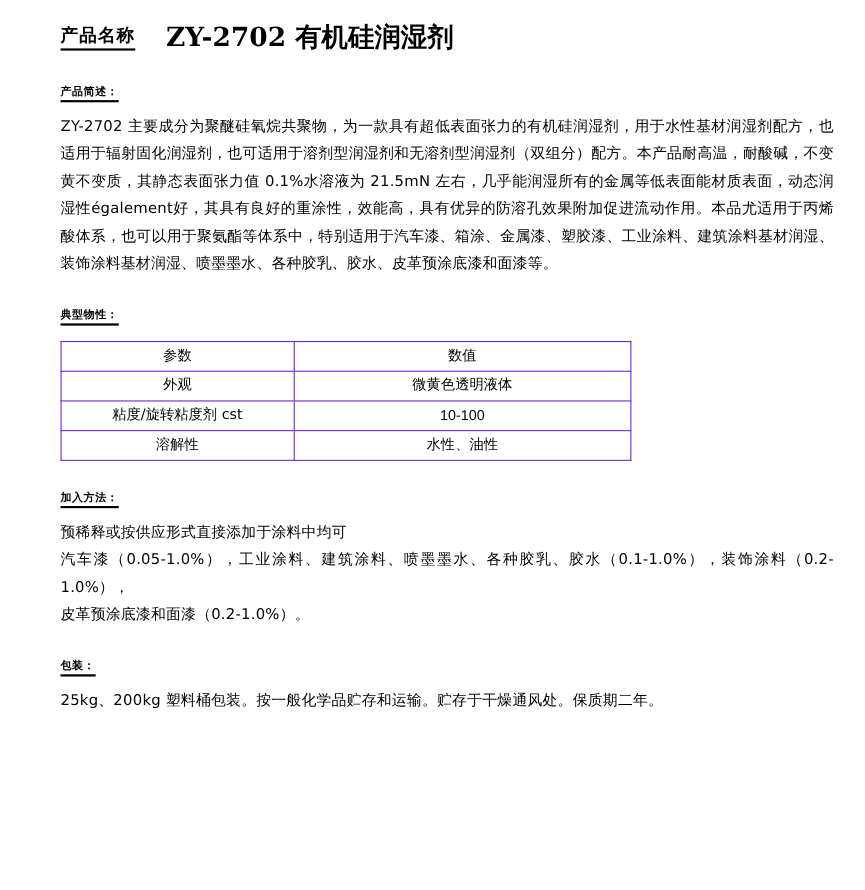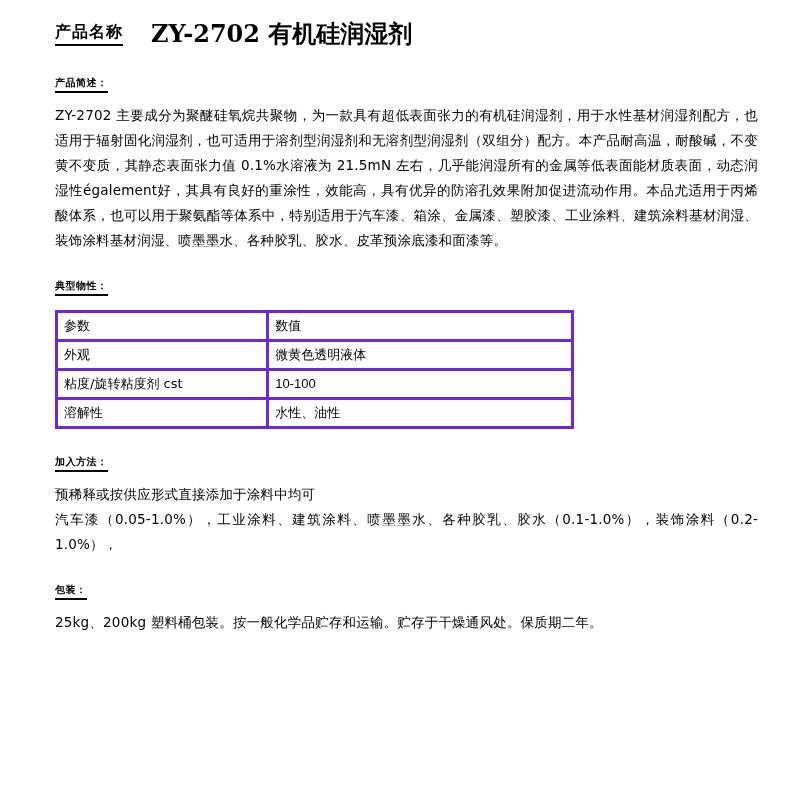--- a/index.html
+++ b/index.html
@@ -68,24 +68,25 @@
   }
 
   
   table.props {
     border-collapse: collapse;
     width: 519px;
     margin-top: 4px;
     font-size: 13px;
   }
   table.props td {
-    border: 3px solid #6d28d9;
+    border: 1px solid #6d28d9;
     padding: 3px 6px;
     height: 20px;
     line-height: 1.5;
+    text-align: center;
   }
   table.props td.col1 { width: 203px; }
   table.props td.col2 { width: 300px; }
   .num { font-family: Liberation Sans, sans-serif; }
 </style>
 </head>
 <body>
 
 <div class="page">
 
@@ -126,20 +127,21 @@
     </table>
   </div>
 
   <div>
     <div class="section-head">加入方法：</div>
     <div class="para">预稀释或按供应形式直接添加于涂料中均可</div>
   </div>
 
   <div>
     <div class="para">汽车漆（0.05-1.0%），工业涂料、建筑涂料、喷墨墨水、各种胶乳、胶水（0.1-1.0%），装饰涂料（0.2-1.0%），</div>
+    <div class="para">皮革预涂底漆和面漆（0.2-1.0%）。</div>
   </div>
 
   <div>
     <div class="section-head">包装：</div>
     <div class="para">25kg、200kg 塑料桶包装。按一般化学品贮存和运输。贮存于干燥通风处。保质期二年。</div>
   </div>
 
 </div>
 
 </body></html>

